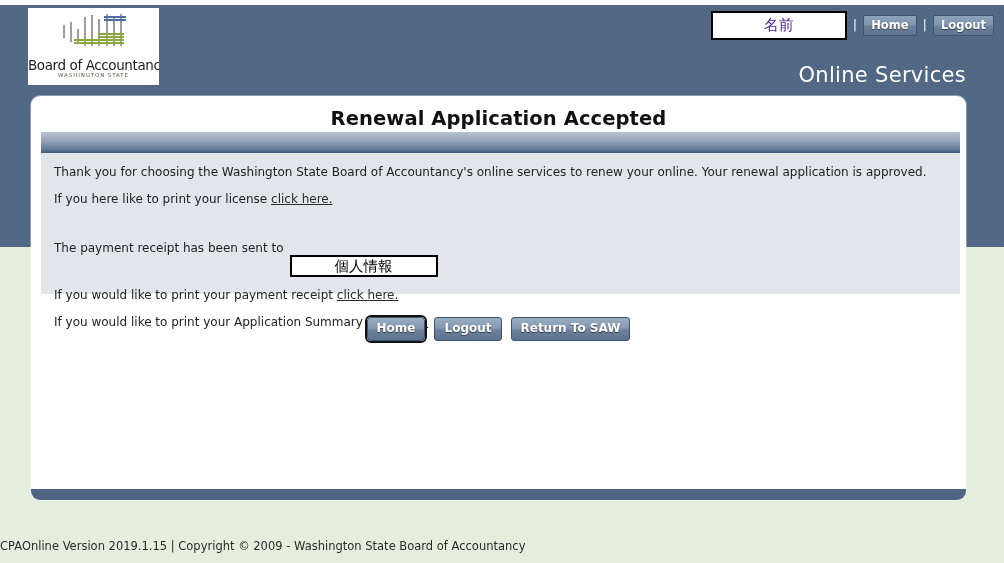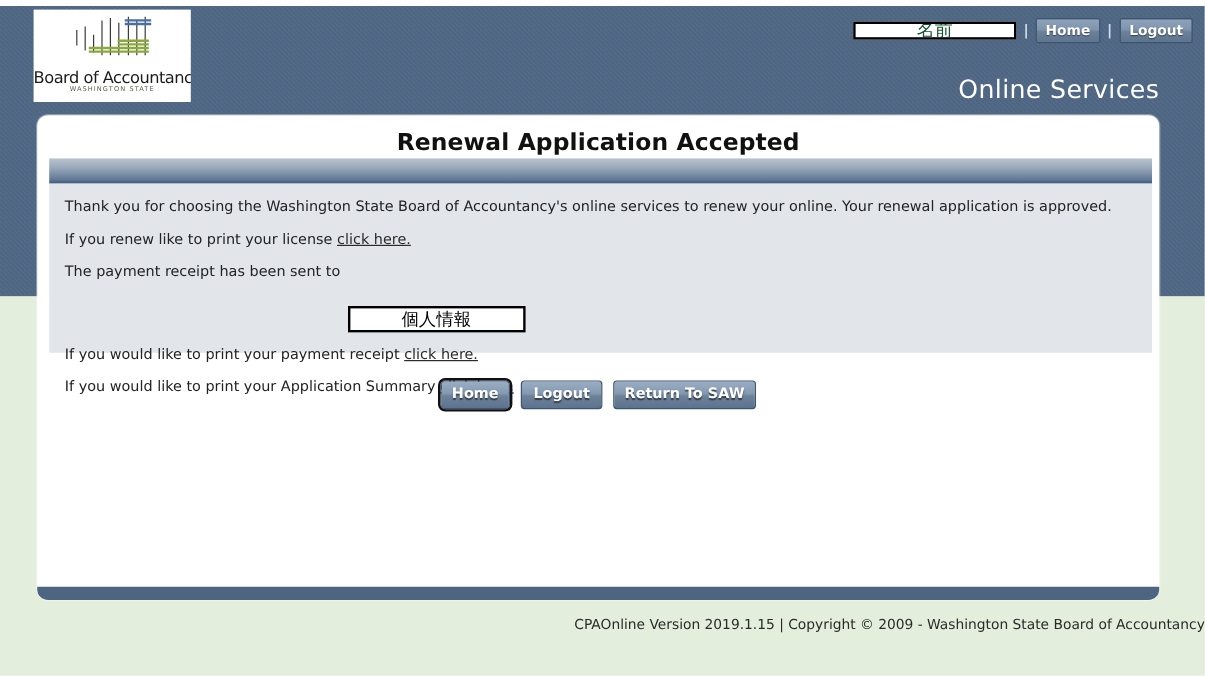--- a/index.html
+++ b/index.html
@@ -83,24 +83,24 @@
 
   
   .topnav {
     position: absolute;
     right: 10px; top: 13px;
     display: flex;
     align-items: center;
     height: 24px;
   }
   .name-field {
-    width: 136px; height: 15px;
+    width: 136px; height: 29px;
     border: 2px solid #000000;
     background: #ffffff;
-    color: #14532d;
+    color: #4c1d95;
     font-family: "DejaVu Sans", "Liberation Sans", sans-serif;
     font-size: 15px;
     text-align: center;
     line-height: 19px;
     padding: 0;
     outline: none;
   }
   .nav-sep {
     color: #d7dfe8;
     font-size: 12px;
@@ -178,21 +178,21 @@
 
   .line {
     font-size: 12px;
     color: #222222;
     line-height: 14px;
     margin-bottom: 13px;
     white-space: nowrap;
   }
   .line.with-field {
     display: flex;
-    align-items: flex-start;
+    align-items: center;
     margin-bottom: 11px;
   }
   a.here-link {
     color: #2b2b2b;
     text-decoration: underline;
     cursor: pointer;
     margin-top: 40px;
   }
   .email-field {
     margin-left: 6px;
@@ -234,23 +234,23 @@
   }
   .action-btn.focused {
     outline: 2px solid #111111;
     outline-offset: 0px;
     border-radius: 4px;
   }
 
   
   .site-footer {
     position: absolute;
-    left: 0; top: 513px;
+    left: 0; top: 539px;
     width: 1004px;
-    text-align: right;
+    text-align: left;
     font-size: 11.5px;
     color: #2a2a2a;
     white-space: nowrap;
   }
 </style>
 </head>
 <body>
 
 <div id="page">
 
@@ -299,21 +299,21 @@
   <div class="panel">
 
     <div class="panel-title">Renewal Application Accepted</div>
 
     <div class="grad-bar"></div>
 
     <div class="content-box">
 
       <div class="line">Thank you for choosing the Washington State Board of Accountancy's online services to renew your online. Your renewal application is approved.</div>
 
-      <div class="line"><span>If you renew like to print your license </span><a class="here-link">click here.</a></div>
+      <div class="line"><span>If you here like to print your license </span><a class="here-link">click here.</a></div>
 
       <div class="line with-field">
         <span>The payment receipt has been sent to</span>
         <input class="email-field" type="text" value="個人情報" style="">
       </div>
 
       <div class="line"><span>If you would like to print your payment receipt </span><a class="here-link">click here.</a></div>
 
       <div class="line"><span>If you would like to print your Application Summary </span><a class="here-link">click here.</a></div>
     </div>

